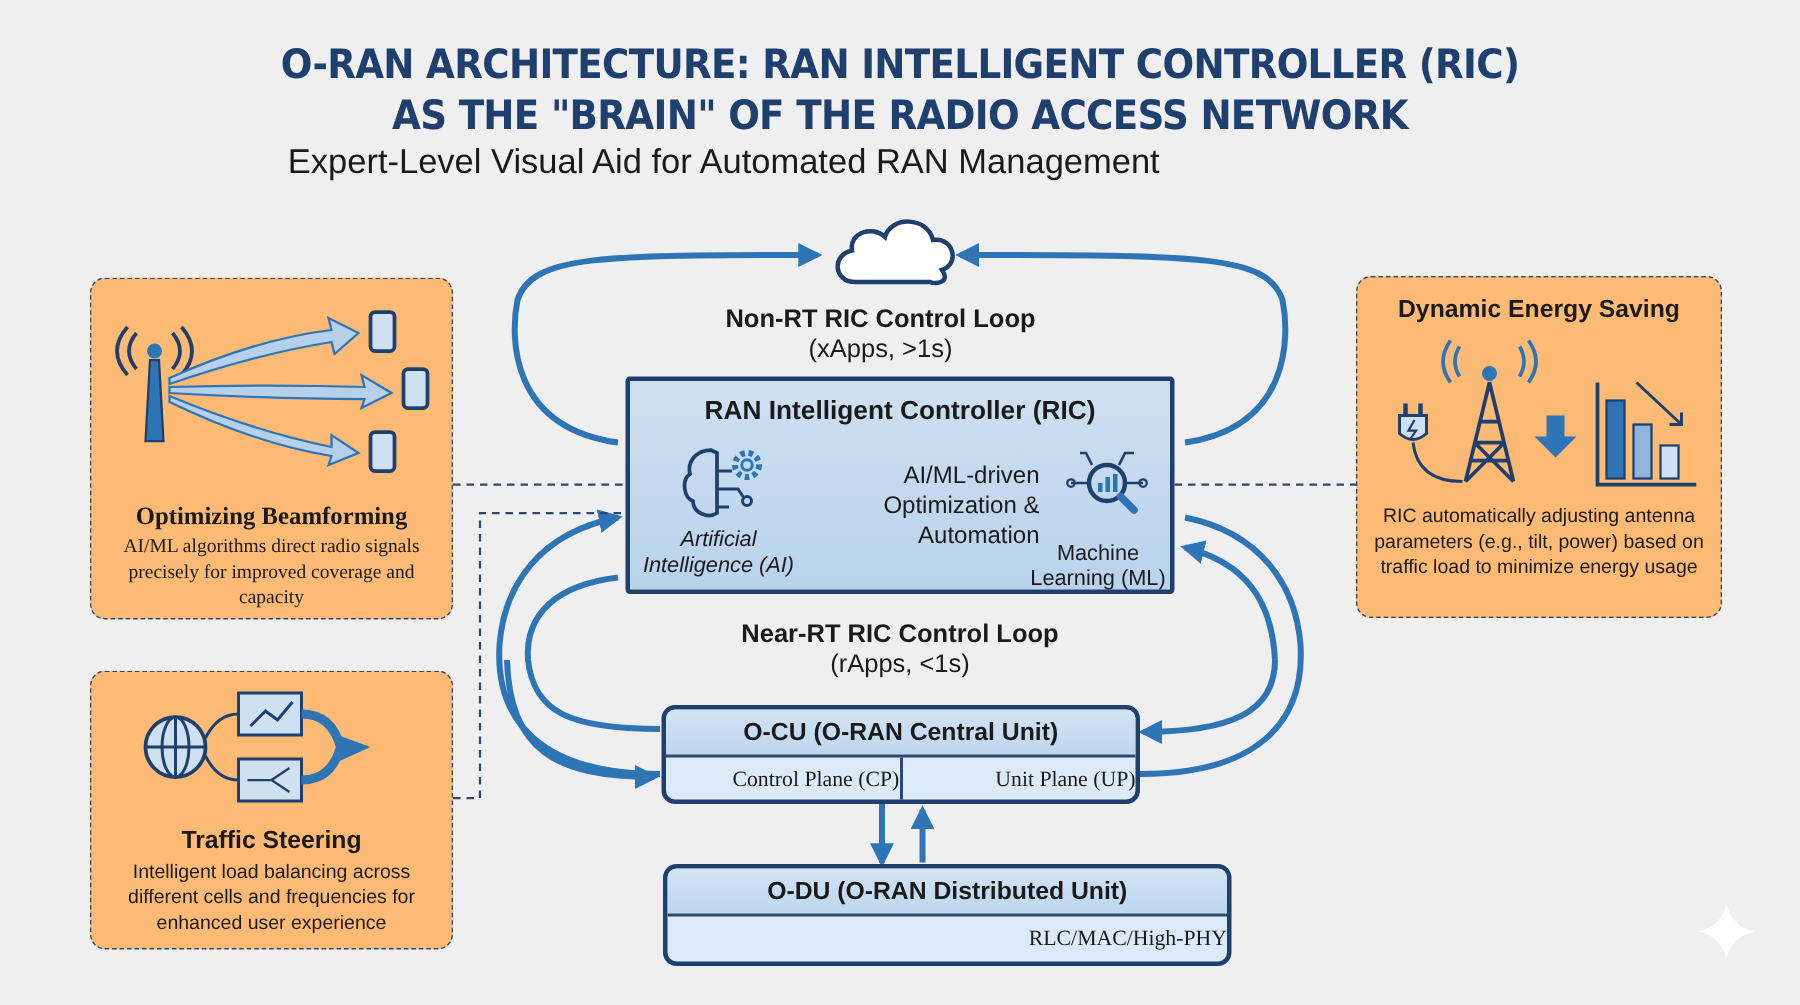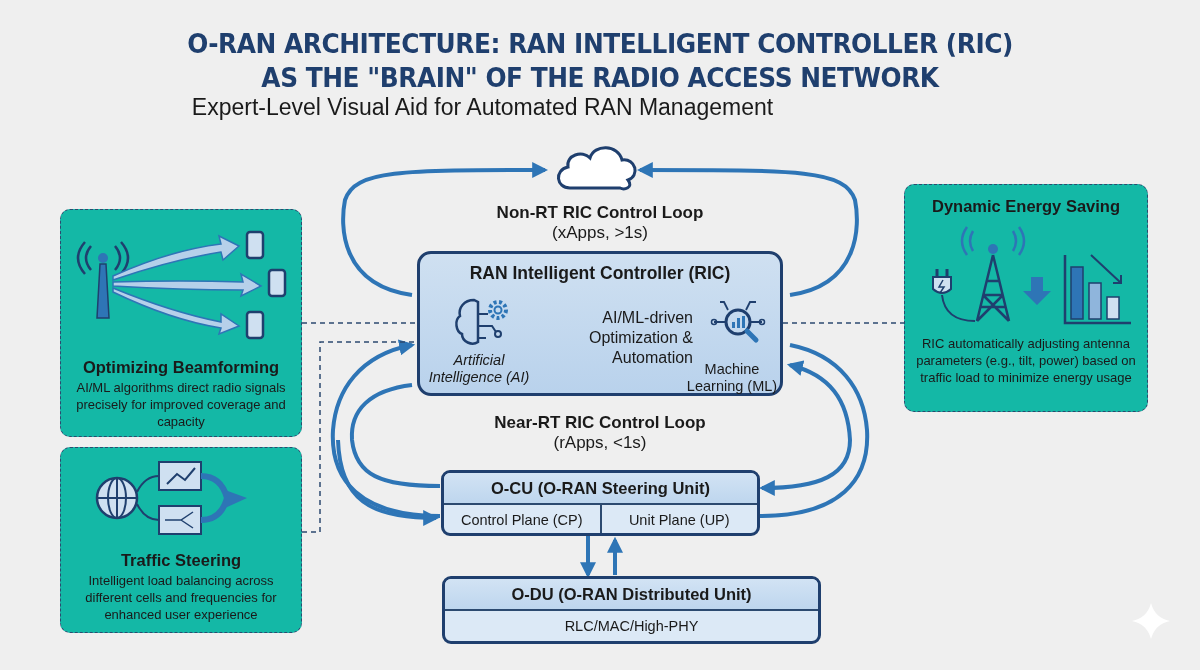--- a/index.html
+++ b/index.html
@@ -5,32 +5,32 @@
   html,body{margin:0;padding:0;}
   body{width:1200px;height:670px;background:#efefef;position:relative;overflow:hidden;font-family:"Liberation Sans",sans-serif;color:#1a1a1a;}
   .abs{position:absolute;}
   #title1,#title2{position:absolute;left:0;width:1200px;text-align:center;font-family:"DejaVu Sans",sans-serif;font-weight:bold;color:#1f3f6e;font-size:27px;letter-spacing:-0.5px;transform:scaleX(0.92);}
   #title1{top:28px;}
   #title2{top:62px;}
   #subtitle{position:absolute;left:0;width:965px;top:94px;text-align:center;font-size:23px;color:#1a1a1a;}
   svg#wires{position:absolute;left:0;top:0;}
   .loop-label{position:absolute;text-align:center;font-size:17px;}
   .loop-label b{display:block;font-weight:bold;font-size:17px;}
-  .panel{position:absolute;border:1.5px dashed #2c4a70;border-radius:10px;background:#14b8a6;box-sizing:border-box;}
+  .panel{position:absolute;border:1.5px dashed #2c4a70;border-radius:10px;background:#fdba74;box-sizing:border-box;}
   .panel-title{position:absolute;left:0;right:0;text-align:center;font-weight:bold;font-size:16.5px;color:#1a1a1a;}
   .panel-desc{position:absolute;left:0;right:0;text-align:center;font-size:13px;line-height:17px;color:#1a1a1a;}
-  .ric{position:absolute;left:417px;top:251px;width:366px;height:145px;box-sizing:border-box;border:3px solid #1f3f6e;border-radius:14px;background:linear-gradient(#cfe0f1,#b9d2ec);}
+  .ric{position:absolute;left:417px;top:251px;width:366px;height:145px;box-sizing:border-box;border:3px solid #1f3f6e;border-radius:3px;background:linear-gradient(#cfe0f1,#b9d2ec);}
   .ric-title{position:absolute;top:9px;left:0;right:0;text-align:center;font-weight:bold;font-size:17.5px;}
   .ric-center{position:absolute;left:117px;width:156px;top:54px;text-align:right;font-size:16px;line-height:20px;}
   .ric-ai{position:absolute;left:4px;width:110px;top:98px;text-align:center;font-size:14.5px;line-height:17px;font-style:italic;}
   .ric-ml{position:absolute;left:262px;width:100px;top:107px;text-align:center;font-size:14.5px;line-height:17px;}
   .unit{position:absolute;box-sizing:border-box;border:3px solid #1f3f6e;border-radius:9px;background:#dce9f6;overflow:hidden;}
   .unit-head{height:30px;line-height:30px;text-align:center;font-weight:bold;font-size:16.5px;background:linear-gradient(#d2e3f4,#bed6ee);border-bottom:2px solid #2c4a70;}
   .unit-row{display:flex;height:30px;line-height:30px;font-size:14.5px;}
-  .unit-row div{flex:1;text-align:center;}
+  .unit-row div{flex:1;text-align:right;font-family:Liberation Serif, serif;}
   .unit-row div + div{border-left:2px solid #2c4a70;}
 </style>
 </head>
 <body>
 
 <div id="title1">O-RAN ARCHITECTURE: RAN INTELLIGENT CONTROLLER (RIC)</div>
 <div id="title2">AS THE "BRAIN" OF THE RADIO ACCESS NETWORK</div>
 <div id="subtitle">Expert-Level Visual Aid for Automated RAN Management</div>
 
 <svg id="wires" width="1200" height="670">
@@ -55,21 +55,21 @@
   <line x1="588" y1="535" x2="588" y2="575" stroke="#2e75b6" stroke-width="4" marker-end="url(#ah)"></line>
   <line x1="615" y1="575" x2="615" y2="540" stroke="#2e75b6" stroke-width="4" marker-end="url(#ah)"></line>
 
   <path d="M302,323 L417,323" stroke="#2c4a70" stroke-width="1.5" stroke-dasharray="5,4" fill="none"></path>
   <path d="M302,532 L320,532 L320,342 L417,342" stroke="#2c4a70" stroke-width="1.5" stroke-dasharray="5,4" fill="none"></path>
   <path d="M783,323 L904,323" stroke="#2c4a70" stroke-width="1.5" stroke-dasharray="5,4" fill="none"></path>
 
   <path d="M1151,603 Q1155,618 1170,621 Q1155,624 1151,639 Q1147,624 1132,621 Q1147,618 1151,603 Z" fill="#ffffff"></path>
 </svg>
 
-<div class="loop-label" style="left:450px;top:203px;width:300px;">
+<div class="loop-label" style="left:437px;top:203px;width:300px;">
   <b>Non-RT RIC Control Loop</b>
   <span>(xApps, &gt;1s)</span>
 </div>
 <div class="loop-label" style="left:450px;top:413px;width:300px;">
   <b>Near-RT RIC Control Loop</b>
   <span>(rApps, &lt;1s)</span>
 </div>
 
 <div class="ric">
   <div class="ric-title">RAN Intelligent Controller (RIC)</div>
@@ -89,35 +89,35 @@
       <rect x="32" y="20" width="3" height="12" fill="#2e75b6"></rect>
     <path d="M10,6 L14,6 L18,14 M46,6 L40,6 L36,14 M4,26 L16,26 M40,26 L52,26" stroke="#1f3f6e" stroke-width="1.8" fill="none"></path>
     <circle cx="4" cy="26" r="2.5" fill="none" stroke="#1f3f6e" stroke-width="1.5"></circle>
     <circle cx="52" cy="26" r="2.5" fill="none" stroke="#1f3f6e" stroke-width="1.5"></circle>
   </svg>
   <div class="ric-ai">Artificial Intelligence (AI)</div>
   <div class="ric-ml">Machine Learning (ML)</div>
 </div>
 
 <div class="unit" style="left:441px;top:470px;width:319px;height:66px;">
-  <div class="unit-head">O-CU (O-RAN Steering Unit)</div>
+  <div class="unit-head">O-CU (O-RAN Central Unit)</div>
   <div class="unit-row">
     <div>Control Plane (CP)</div>
     <div>Unit Plane (UP)</div>
   </div>
 </div>
 
 <div class="unit" style="left:442px;top:576px;width:379px;height:68px;">
   <div class="unit-head">O-DU (O-RAN Distributed Unit)</div>
   <div class="unit-row">
     <div>RLC/MAC/High-PHY</div>
   </div>
 </div>
 
-<div class="panel" style="left:60px;top:209px;width:242px;height:228px;">
+<div class="panel" style="left:60px;top:185px;width:242px;height:228px;font-family:Liberation Serif, serif;">
   <svg class="abs" style="left:10px;top:14px;" width="220" height="120">
     <path d="M20,46 Q10,34 20,22 M14,50 Q0,34 14,18 M44,46 Q54,34 44,22 M50,50 Q64,34 50,18" stroke="#1f3f6e" stroke-width="2.5" fill="none"></path>
     <circle cx="32" cy="34" r="5" fill="#2e75b6"></circle>
     <path d="M29,40 L35,40 L38,94 L26,94 Z" fill="#2e75b6" stroke="#1f3f6e" stroke-width="1.5"></path>
     <path d="M42,52 Q100,26 150,20 L148,12 L168,22 L152,36 L150,28 Q100,36 42,56 Z" fill="#b6d0ea" stroke="#2e75b6" stroke-width="1.5"></path>
     <path d="M42,58 Q110,56 172,58 L170,50 L190,62 L170,72 L172,66 Q110,66 42,62 Z" fill="#b6d0ea" stroke="#2e75b6" stroke-width="1.5"></path>
     <path d="M42,64 Q100,88 150,98 L150,90 L168,102 L148,110 L150,104 Q100,96 42,68 Z" fill="#b6d0ea" stroke="#2e75b6" stroke-width="1.5"></path>
     <rect x="176" y="8" width="16" height="26" rx="3" fill="#cfe0f1" stroke="#1f3f6e" stroke-width="2.5"></rect>
     <rect x="198" y="46" width="16" height="26" rx="3" fill="#cfe0f1" stroke="#1f3f6e" stroke-width="2.5"></rect>
     <rect x="176" y="88" width="16" height="26" rx="3" fill="#cfe0f1" stroke="#1f3f6e" stroke-width="2.5"></rect>

